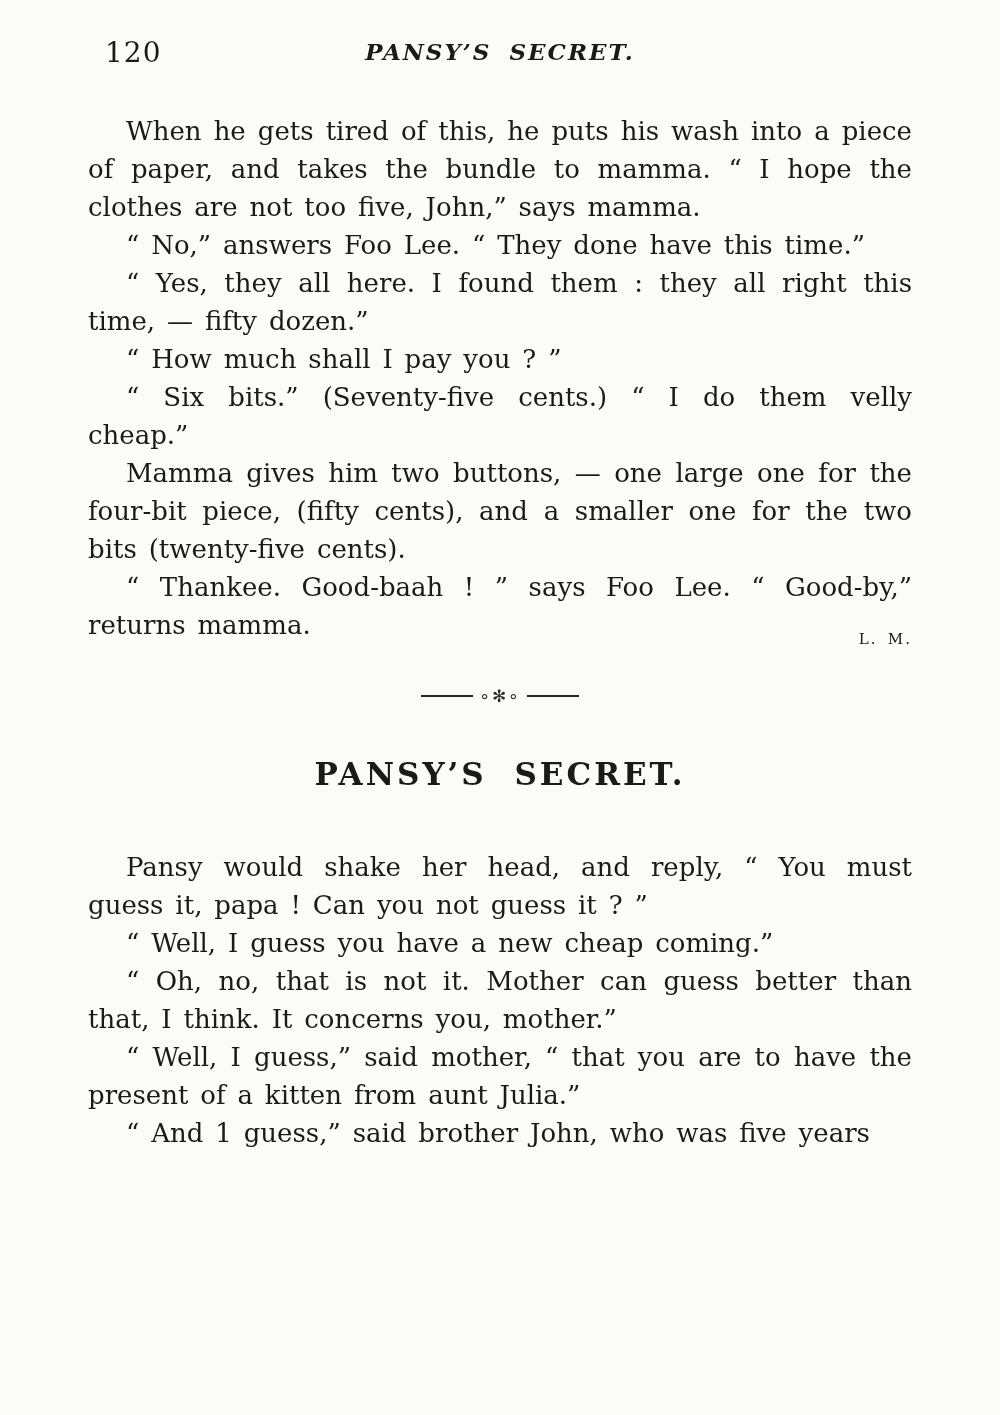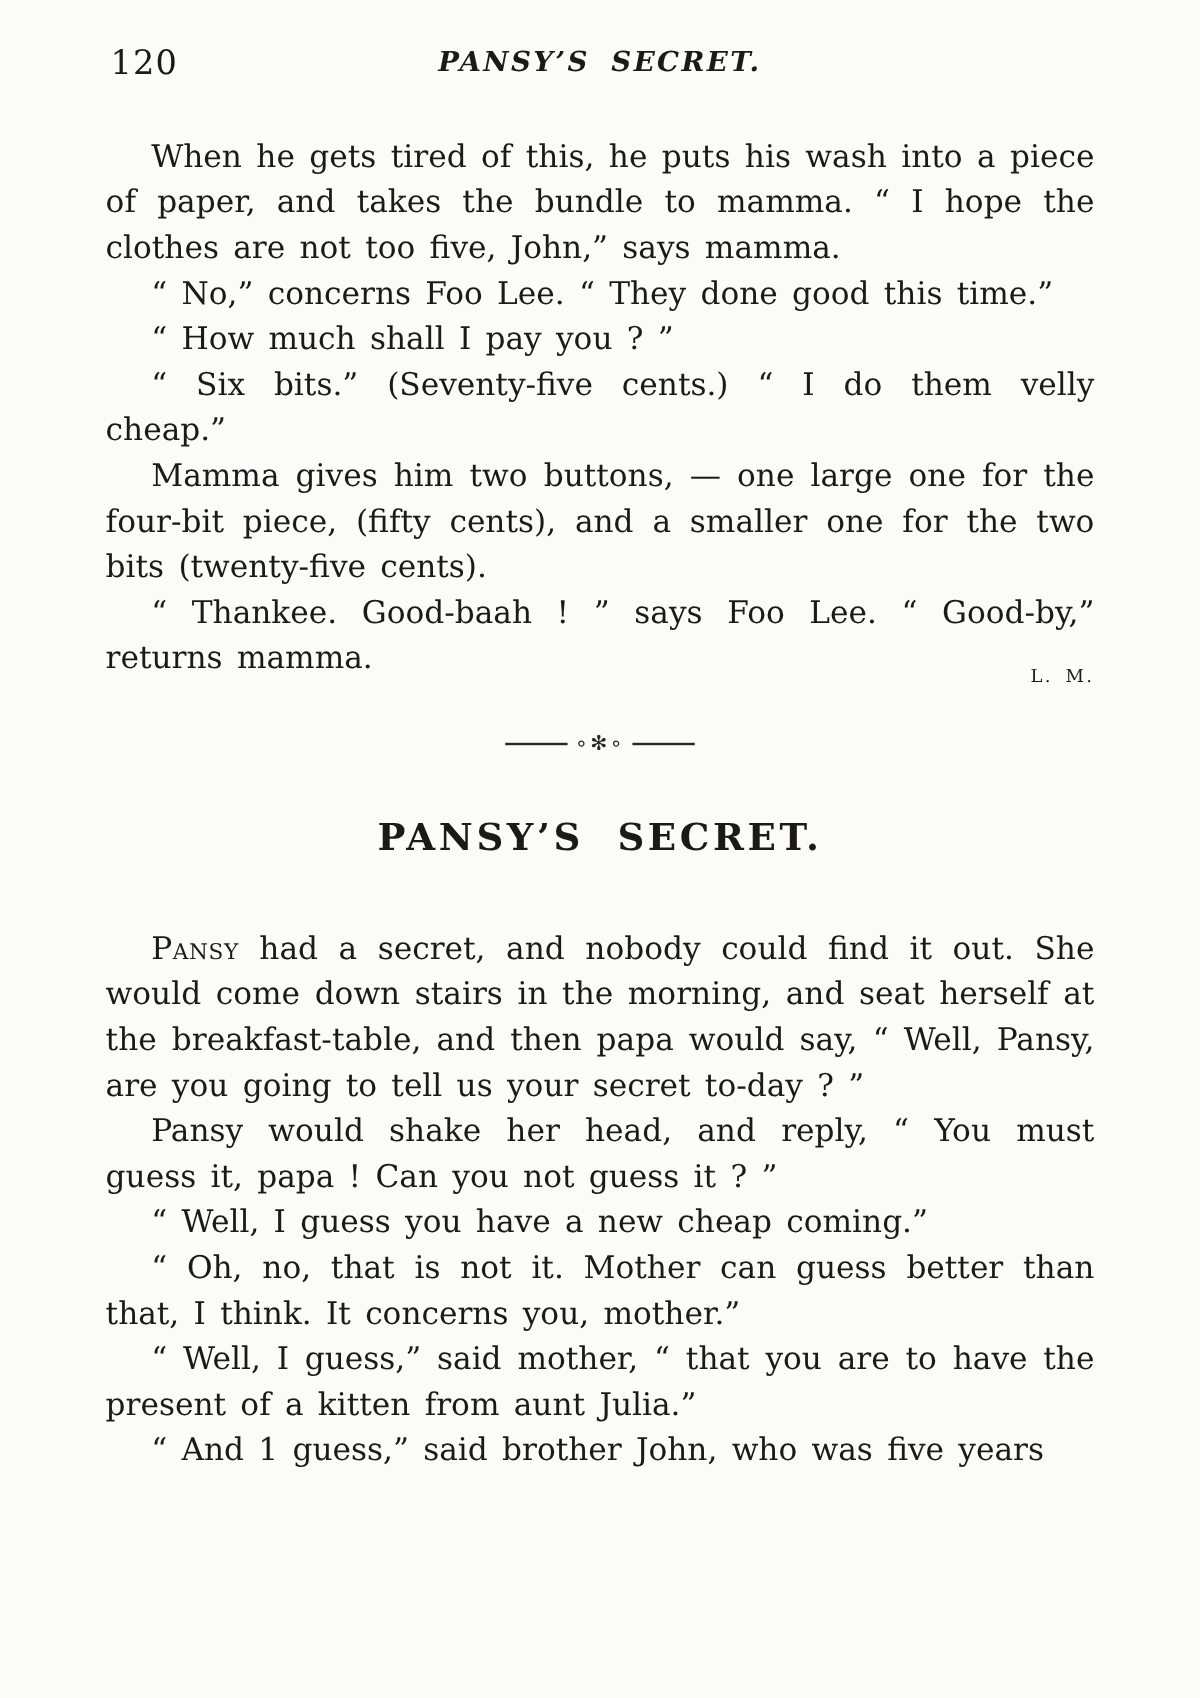--- a/index.html
+++ b/index.html
@@ -19,21 +19,21 @@
     box-sizing: border-box;
     padding: 34px 88px 40px 88px;
   }
   .page-header {
     position: relative;
     height: 40px;
     margin-bottom: 38px;
   }
   .page-number {
     position: absolute;
-    left: 4px;
+    left: 17px;
     top: 2px;
     font-size: 28px;
     letter-spacing: 1px;
   }
   .running-head {
     text-align: center;
     font-style: italic;
     font-weight: bold;
     font-size: 23px;
     letter-spacing: 2px;
@@ -101,42 +101,40 @@
 
 <div class="page">
 
   <div class="page-header">
     <span class="page-number">120</span>
     <div class="running-head">PANSY’S SECRET.</div>
   </div>
 
   <div class="body-text">
     <p class="para">When he gets tired of this, he puts his wash into a piece of paper, and takes the bundle to mamma.  “ I hope the clothes are not too five, John,” says mamma.</p>
-    <p class="para">“ No,” concerns Foo Lee.  “ They done good this time.”</p>
+    <p class="para">“ No,” answers Foo Lee.  “ They done have this time.”</p>
+    <p class="para">“ Yes, they all here.  I found them : they all right this time, — fifty dozen.”</p>
     <p class="para">“ How much shall I pay you ? ”</p>
     <p class="para">“ Six bits.”  (Seventy-five cents.)  “ I do them velly cheap.”</p>
     <p class="para">Mamma gives him two buttons, — one large one for the four-bit piece, (fifty cents), and a smaller one for the two bits (twenty-five cents).</p>
     <p class="para clearfix">
       <span>“ Thankee.   Good-baah ! ” says Foo Lee.   “ Good-by,” returns mamma.</span>
       <span class="signature">L. M.</span>
     </p>
   </div>
 
   <div class="divider">
     <span class="rule"></span>
     <span class="ornament">∘✻∘</span>
     <span class="rule"></span>
   </div>
 
   <h1 class="section-title">PANSY’S  SECRET.</h1>
 
   <div class="body-text">
-    <p class="para">
-      <span class="lead-caps">Pansy</span><span> had a secret, and nobody could find it out.  She would come down stairs in the morning, and seat herself at the breakfast-table, and then papa would say, “ Well, Pansy, are you going to tell us your secret to-day ? ”</span>
-    </p>
     <p class="para">Pansy would shake her head, and reply, “ You must guess it, papa !   Can you not guess it ? ”</p>
     <p class="para">“ Well, I guess you have a new cheap coming.”</p>
     <p class="para">“ Oh, no, that is not it.   Mother can guess better than that, I think.   It concerns you, mother.”</p>
     <p class="para">“ Well, I guess,” said mother, “ that you are to have the present of a kitten from aunt Julia.”</p>
     <p class="para">“ And 1 guess,” said brother John, who was five years</p>
   </div>
 
 </div>
 
 </body></html>

